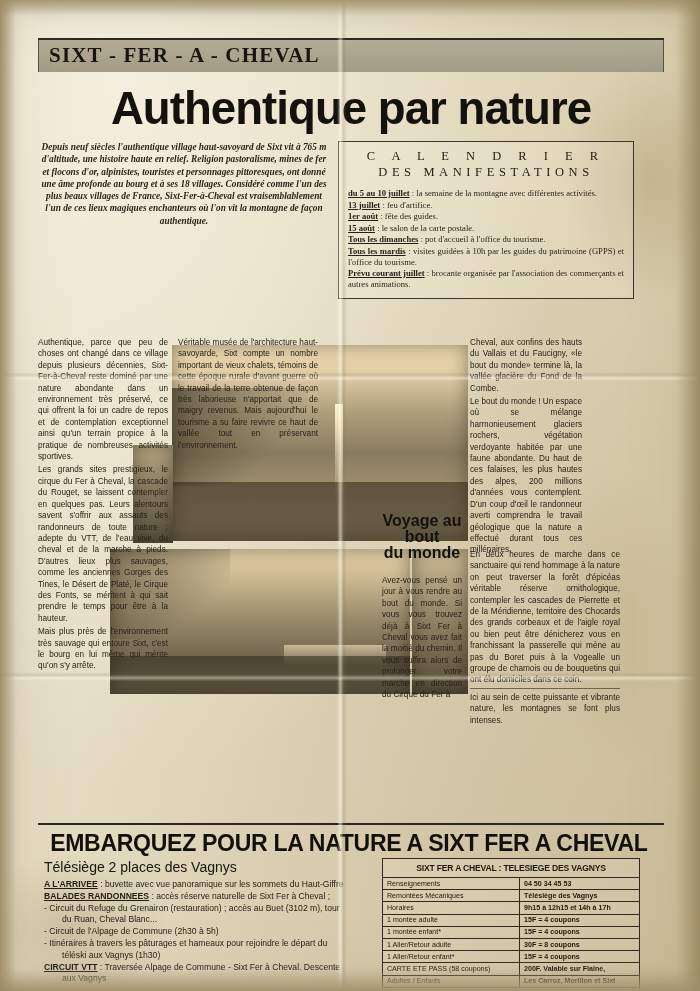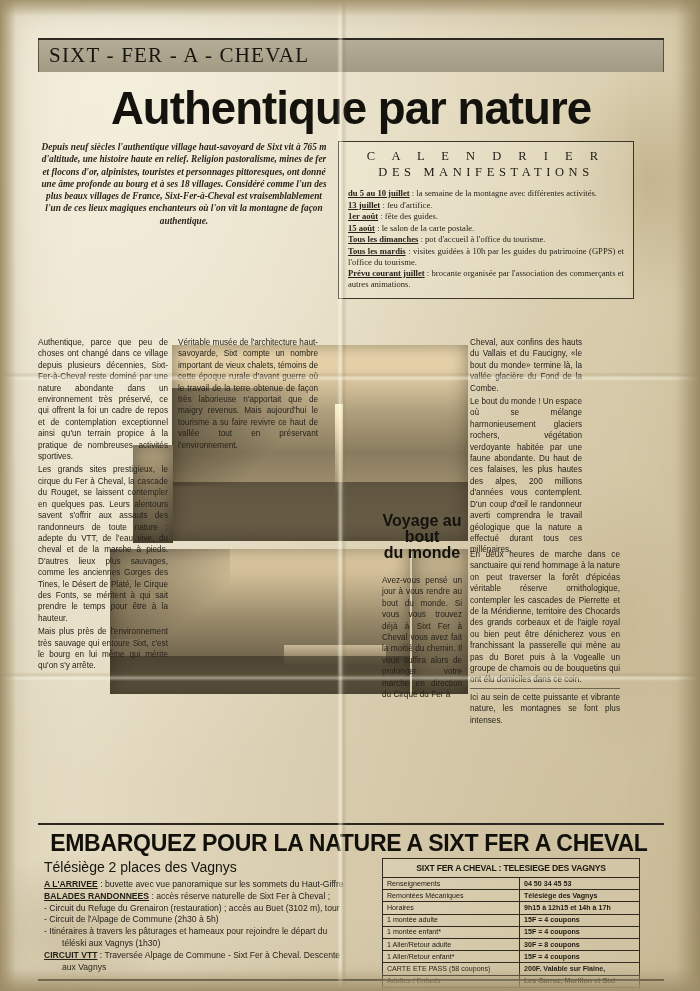--- a/index.html
+++ b/index.html
@@ -37,21 +37,21 @@
   #content{position:absolute;left:38px;top:38px;width:626px;height:912px;z-index:10;}
   .rule{border-top:2px solid #2b2720;}
 
   
   .kicker{
     background:linear-gradient(180deg,#b6ae99,#a39b85);
     padding:3px 0 4px 10px;
     border-left:1px solid #55503f;border-right:1px solid #55503f;
   }
   .kicker span{
-    font-family:"Liberation Serif", serif;font-weight:normal;font-size:21px;
+    font-family:"Liberation Serif", serif;font-weight:bold;font-size:21px;
     letter-spacing:1.2px;color:#17150f;margin-top:34px;
   }
   .headline{
     text-align:center;font-family:"Liberation Sans", sans-serif;font-weight:bold;
     font-size:47px;letter-spacing:-1px;color:#14120d;
     margin:8px 0 2px;transform:scaleX(.97);
   }
 
   
   .intro{
@@ -218,20 +218,21 @@
 
     <div class="ad" style="top:0;position:relative;margin-top:6px;padding:5px 0 6px;">
       <div style="position:relative;padding:0 6px;">
         <div class="ad-title">EMBARQUEZ POUR LA NATURE A SIXT FER A CHEVAL</div>
         <div class="ad-sub">Télésiège 2 places des Vagnys</div>
 
         <div class="ad-body" id="ad-lines" style="width:350px;margin-top:4px;">
             <div class="ln"><u>A L'ARRIVEE</u><span> : buvette avec vue panoramique sur les sommets du Haut-Giffre</span></div>
             <div class="ln"><u>BALADES RANDONNEES</u><span> : accès réserve naturelle de Sixt Fer à Cheval ;</span></div>
             <div class="ln ind"><span>- Circuit du Refuge du Grenairon (restauration) ; accès au Buet (3102 m), tour</span></div>
+            <div class="ln ind2"><span>du Ruan, Cheval Blanc...</span></div>
             <div class="ln ind"><span>- Circuit de l'Alpage de Commune (2h30 à 5h)</span></div>
             <div class="ln ind"><span>- Itinéraires à travers les pâturages et hameaux pour rejoindre le départ du</span></div>
             <div class="ln ind2"><span>téléski aux Vagnys (1h30)</span></div>
             <div class="ln"><u>CIRCUIT VTT</u><span> : Traversée Alpage de Commune - Sixt Fer à Cheval. Descente</span></div>
             <div class="ln ind2"><span>aux Vagnys</span></div>
           </div>
 
         <table class="tbl" style="position:absolute;right:24px;top:28px;">
           <tbody id="tbl-body">
               <tr>

